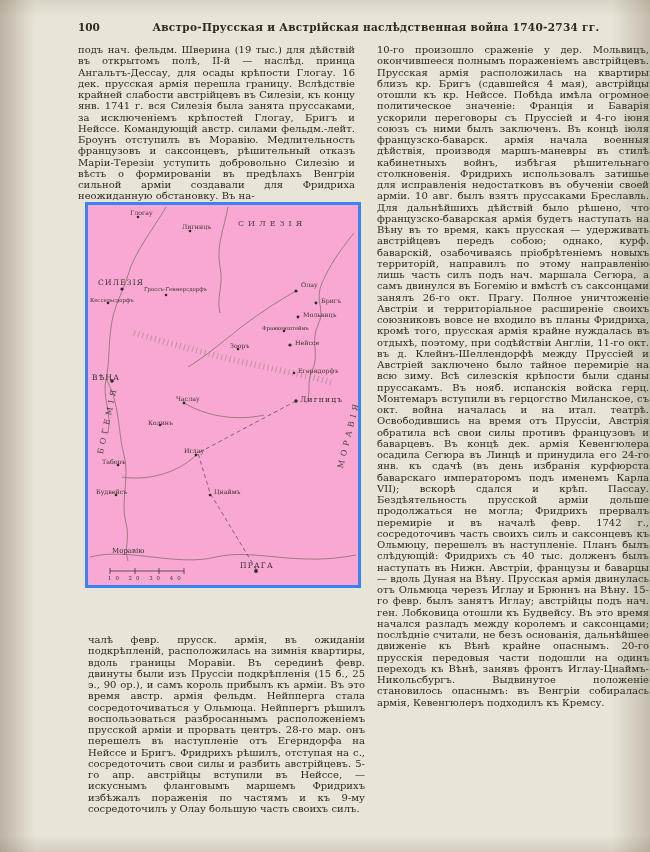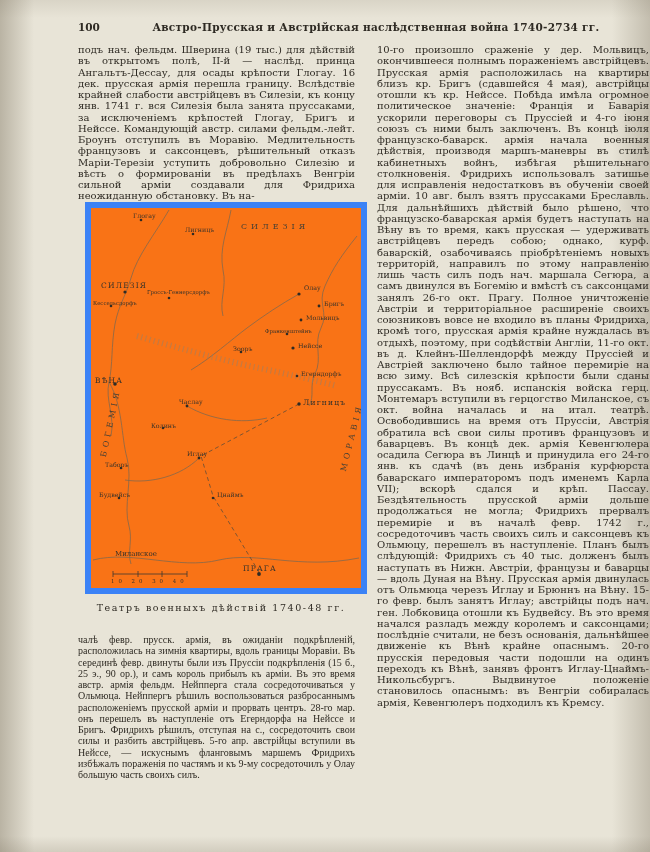--- a/index.html
+++ b/index.html
@@ -18,24 +18,24 @@
       linear-gradient(180deg, rgba(110,100,80,.12) 0, rgba(110,100,80,0) 18px,
                       rgba(110,100,80,0) 836px, rgba(110,100,80,.18) 852px);
   }
   .header { position:absolute; top:21px; left:78px; width:556px; display:flex; align-items:baseline; }
   .page-number { font-weight:bold; font-size:10.5px; margin-right:18px; }
   .header-title { flex:1; text-align:center; font-weight:bold; font-size:10.5px; letter-spacing:.3px; white-space:nowrap; }
   .body-text {
     font-size:10px; line-height:11.25px; text-align:justify; overflow:hidden;
   }
   .col-left-top   { position:absolute; left:78px;  top:44px;  width:277px; height:157px; }
-  .col-left-bottom{ position:absolute; left:78px;  top:634px; width:277px; height:214px;font-family:Liberation Serif, serif; }
+  .col-left-bottom{ position:absolute; left:88px;  top:634px; width:277px; height:214px; }
   .col-right      { position:absolute; left:377px; top:44px;  width:272px; height:806px; }
   .figure { position:absolute; left:85px; top:202px; width:272px; }
-  .map-frame { position:relative; width:270px; height:380px; border:6px solid #3b82f6; background:#f97316; overflow:hidden; }
+  .map-frame { position:relative; width:270px; height:380px; border:3px solid #3b82f6; background:#f9a8d4; overflow:hidden; }
   .map-label { position:absolute; white-space:nowrap; color:#37322a; font-size:6.3px; }
   .lbl-region { font-size:8px; letter-spacing:4px; color:#45403545; color:#453f34; }
   .lbl-city { font-size:7.5px; letter-spacing:1.2px; }
   .lbl-tiny { font-size:5.4px; }
   .caption { margin-top:7px; text-align:center; font-size:9.5px; letter-spacing:1.6px; line-height:13px; }
 </style>
 </head>
 <body>
 
 <div class="page">
@@ -112,25 +112,24 @@
       <span class="map-label" style="left:210px;top:162px">Егерндорфъ</span>
       <span class="map-label lbl-city" style="left:4px;top:168px">ВѢНА</span>
       <span class="map-label" style="left:88px;top:190px">Часлау</span>
       <span class="map-label lbl-city" style="left:212px;top:190px">Лигницъ</span>
       <span class="map-label" style="left:60px;top:214px">Колинъ</span>
       <span class="map-label" style="left:96px;top:242px">Иглау</span>
       <span class="map-label" style="left:14px;top:253px">Таборъ</span>
       <span class="map-label" style="left:8px;top:283px">Будвейсъ</span>
       <span class="map-label" style="left:126px;top:283px">Цнаймъ</span>
       <span class="map-label lbl-city" style="left:152px;top:356px">ПРАГА</span>
-      <span class="map-label" style="left:24px;top:342px;font-size:7px">Миланское</span>
+      <span class="map-label" style="left:24px;top:342px;font-size:7px">Моравію</span>
       <span class="map-label lbl-tiny" style="left:20px;top:370px;letter-spacing:4px">10   20   30   40</span>
     </div>
     <div class="caption">
-      <div>Театръ военныхъ дѣйствій 1740-48 гг.</div>
     </div>
   </div>
 
   <div class="col-left-bottom body-text">чалѣ февр. прусск. армія, въ ожиданіи подкрѣпленій, расположилась на зимнія квартиры, вдоль границы Моравіи. Въ серединѣ февр. двинуты были изъ Пруссіи подкрѣпленія (15 б., 25 э., 90 ор.), и самъ король прибылъ къ арміи. Въ это время австр. армія фельдм. Нейпперга стала сосредоточиваться у Ольмюца. Нейппергъ рѣшилъ воспользоваться разбросаннымъ расположеніемъ прусской арміи и прорвать центръ. 28-го мар. онъ перешелъ въ наступленіе отъ Егерндорфа на Нейссе и Бригъ. Фридрихъ рѣшилъ, отступая на с., сосредоточить свои силы и разбить австрійцевъ. 5-го апр. австрійцы вступили въ Нейссе, — искуснымъ фланговымъ маршемъ Фридрихъ избѣжалъ пораженія по частямъ и къ 9-му сосредоточилъ у Олау большую часть своихъ силъ.</div>
 
   <div class="col-right body-text">10-го произошло сраженіе у дер. Мольвицъ, окончившееся полнымъ пораженіемъ австрійцевъ. Прусская армія расположилась на квартиры близъ кр. Бригъ (сдавшейся 4 мая), австрійцы отошли къ кр. Нейссе. Побѣда имѣла огромное политическое значеніе: Франція и Баварія ускорили переговоры съ Пруссіей и 4-го іюня союзъ съ ними былъ заключенъ. Въ концѣ іюля французско-баварск. армія начала военныя дѣйствія, производя маршъ-маневры въ стилѣ кабинетныхъ войнъ, избѣгая рѣшительнаго столкновенія. Фридрихъ использовалъ затишье для исправленія недостатковъ въ обученіи своей арміи. 10 авг. былъ взятъ пруссаками Бреславль. Для дальнѣйшихъ дѣйствій было рѣшено, что французско-баварская армія будетъ наступать на Вѣну въ то время, какъ прусская — удерживать австрійцевъ передъ собою; однако, курф. баварскій, озабочиваясь пріобрѣтеніемъ новыхъ территорій, направилъ по этому направленію лишь часть силъ подъ нач. маршала Сегюра, а самъ двинулся въ Богемію и вмѣстѣ съ саксонцами занялъ 26-го окт. Прагу. Полное уничтоженіе Австріи и территоріальное расширеніе своихъ союзниковъ вовсе не входило въ планы Фридриха, кромѣ того, прусская армія крайне нуждалась въ отдыхѣ, поэтому, при содѣйствіи Англіи, 11-го окт. въ д. Клейнъ-Шеллендорфѣ между Пруссіей и Австріей заключено было тайное перемиріе на всю зиму. Всѣ силезскія крѣпости были сданы пруссакамъ. Въ нояб. испанскія войска герц. Монтемаръ вступили въ герцогство Миланское, съ окт. война началась и на итал. театрѣ. Освободившись на время отъ Пруссіи, Австрія обратила всѣ свои силы противъ французовъ и баварцевъ. Въ концѣ дек. армія Кевенгюлера осадила Сегюра въ Линцѣ и принудила его 24-го янв. къ сдачѣ (въ день избранія курфюрста баварскаго императоромъ подъ именемъ Карла VII); вскорѣ сдался и крѣп. Пассау. Бездѣятельность прусской арміи дольше продолжаться не могла; Фридрихъ прервалъ перемиріе и въ началѣ февр. 1742 г., сосредоточивъ часть своихъ силъ и саксонцевъ къ Ольмюцу, перешелъ въ наступленіе. Планъ былъ слѣдующій: Фридрихъ съ 40 тыс. долженъ былъ наступать въ Нижн. Австріи, французы и баварцы — вдоль Дуная на Вѣну. Прусская армія двинулась отъ Ольмюца черезъ Иглау и Брюннъ на Вѣну. 15-го февр. былъ занятъ Иглау; австрійцы подъ нач. ген. Лобковица отошли къ Будвейсу. Въ это время начался разладъ между королемъ и саксонцами; послѣдніе считали, не безъ основанія, дальнѣйшее движеніе къ Вѣнѣ крайне опаснымъ. 20-го прусскія передовыя части подошли на одинъ переходъ къ Вѣнѣ, занявъ фронтъ Иглау-Цнаймъ-Никольсбургъ. Выдвинутое положеніе становилось опаснымъ: въ Венгріи собиралась армія, Кевенгюлеръ подходилъ къ Кремсу.</div>
 
 </div>
 
 </body></html>

